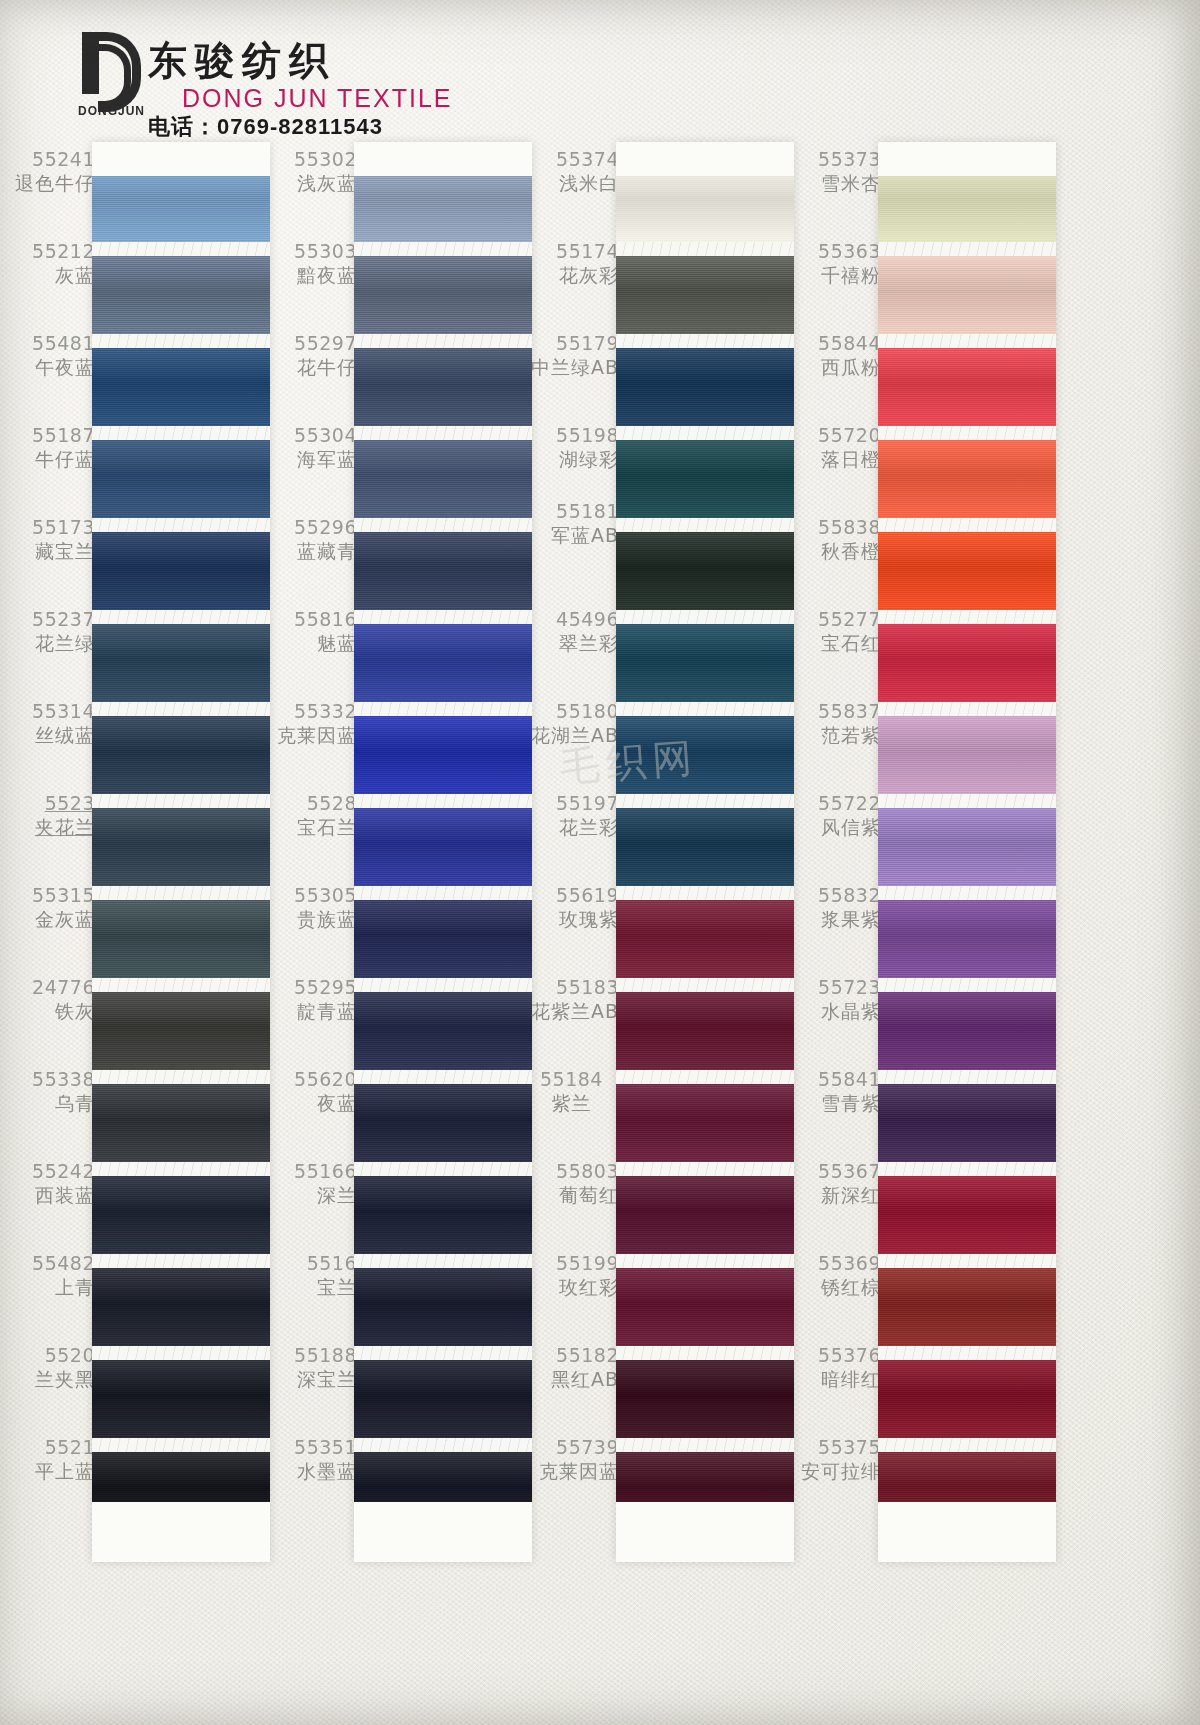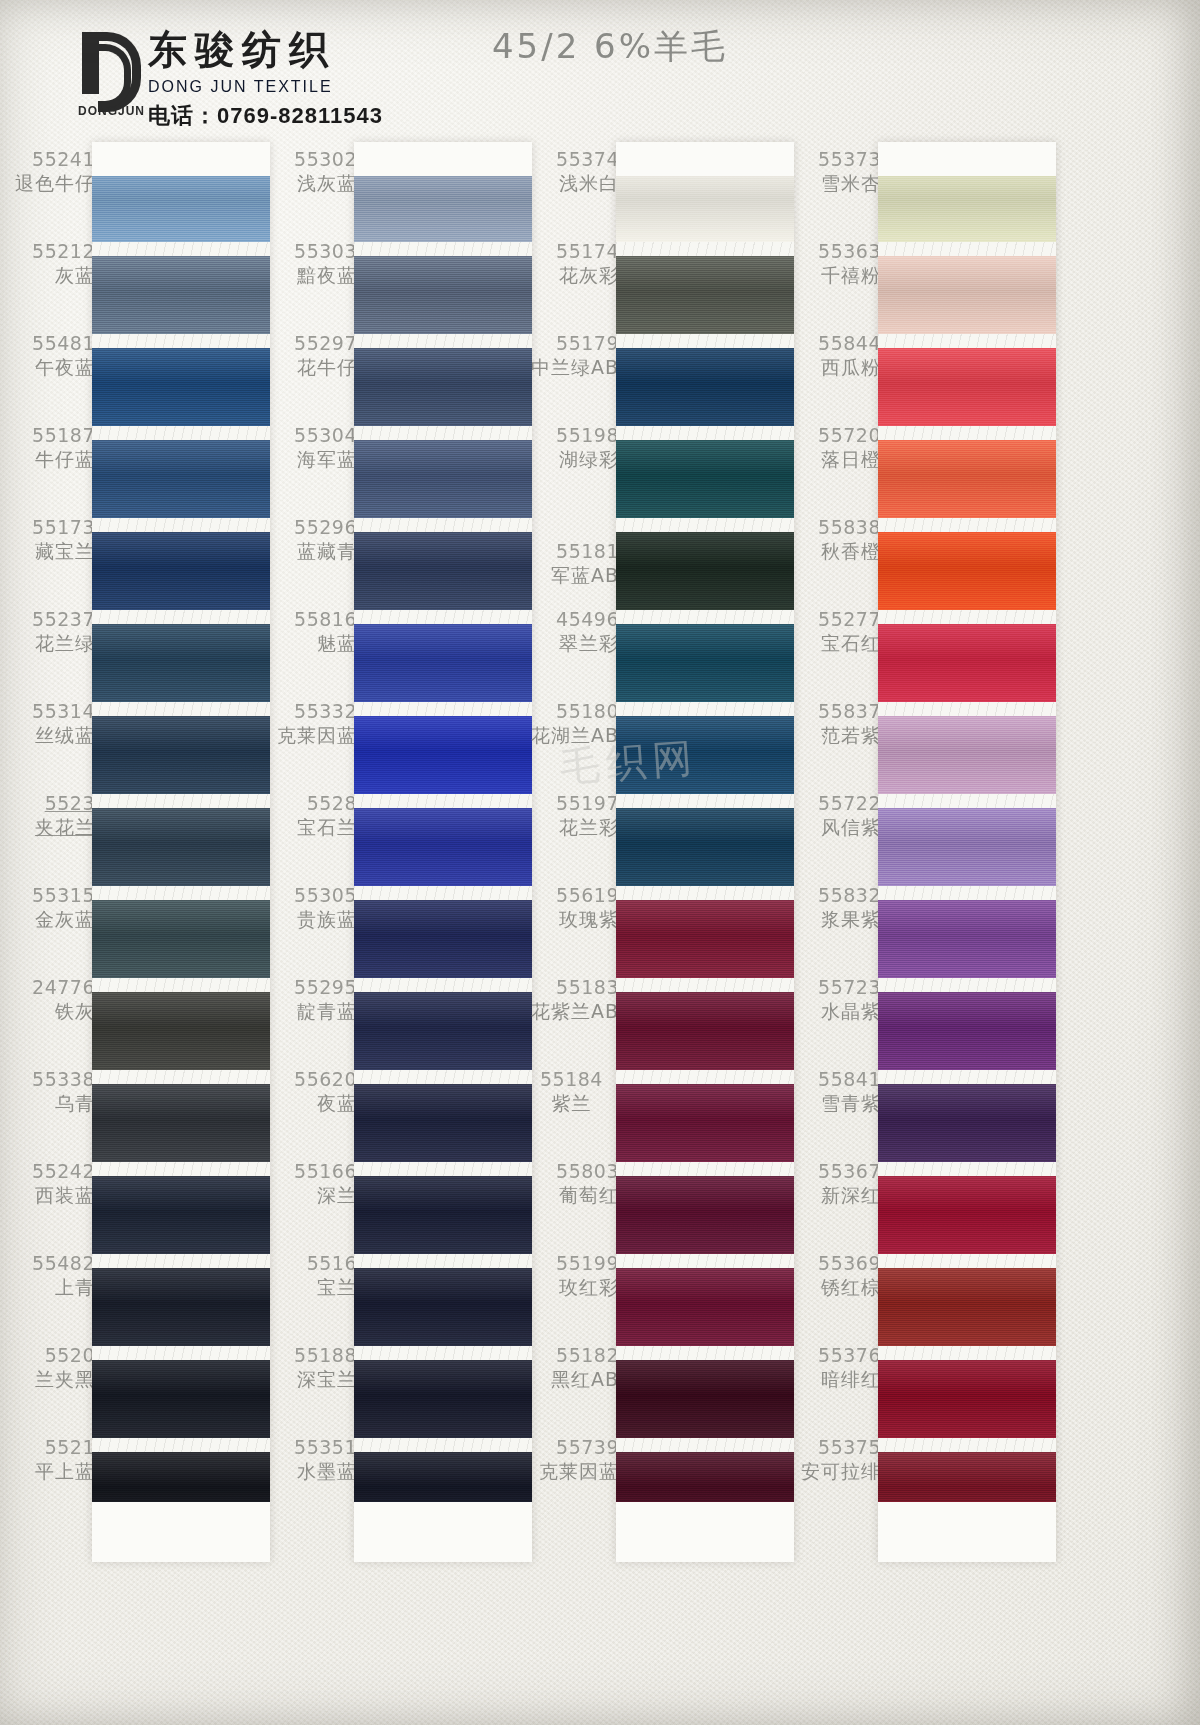--- a/index.html
+++ b/index.html
@@ -36,22 +36,22 @@
   #logo-mark{width:62px;height:72px;position:relative;margin-right:8px;}
   #logo-mark .bar{position:absolute;left:4px;top:2px;width:17px;height:62px;background:#2b2b2b;}
   #logo-mark .d1{position:absolute;left:20px;top:2px;width:34px;height:62px;
      border:9px solid #2b2b2b;border-left:none;border-radius:0 34px 34px 0;background:transparent;}
   #logo-mark .d2{position:absolute;left:20px;top:14px;width:26px;height:50px;
      border:7px solid #2b2b2b;border-left:none;border-radius:0 26px 26px 0;background:transparent;}
   #logo-word{position:absolute;left:0;top:74px;width:62px;text-align:center;
      font-size:12px;letter-spacing:1px;color:#2b2b2b;font-weight:bold;}
   #brand-text{display:flex;flex-direction:column;}
   #cn-name{font-size:39px;line-height:40px;color:#1f1f1f;font-weight:bold;letter-spacing:8px;
-     font-family:"DejaVu Sans","Liberation Sans",sans-serif;}
-  #en-name{font-size:16px;line-height:30px;color:#0f172a;letter-spacing:2px;margin-top:2px;}
+     font-family:"DejaVu Sans","Liberation Sans",sans-serif;margin-top:11px;}
+  #en-name{font-size:25px;line-height:30px;color:#be185d;letter-spacing:2px;margin-top:2px;margin-left:34px;}
   #phone{font-size:22px;line-height:26px;color:#1b1b1b;font-weight:bold;letter-spacing:1px;margin-top:1px;}
 
   #title-block{position:absolute;left:330px;top:26px;width:560px;text-align:center;}
   #card-title{font-size:34px;line-height:40px;color:#8b8c88;letter-spacing:3px;
      font-family:"DejaVu Sans","Liberation Sans",sans-serif;}
   #card-compose{font-size:19px;line-height:26px;color:#a4a49f;letter-spacing:.5px;margin-top:2px;
      font-family:"DejaVu Sans","Liberation Sans",sans-serif;}
 
   
   #board{position:absolute;left:0;top:120px;width:1200px;height:1600px;}
@@ -109,21 +109,20 @@
       <div id="logo-word">DONGJUN</div>
     </div>
     <div id="brand-text">
       <div id="cn-name">东骏纺织</div>
       <div id="en-name">DONG JUN  TEXTILE</div>
       <div id="phone">电话：0769-82811543</div>
     </div>
   </div>
 
   <div id="title-block">
-    <div id="card-title">45/2  6%羊毛</div>
   </div>
 
 </div>
 
 <div id="board">
     <div class="column col-0">
       <div class="labels">
         <div class="label" style="top: 28px;">
           <div class="code">55241</div>
           <div class="name">退色牛仔</div>
@@ -389,21 +388,21 @@
           <div class="name">花灰彩</div>
         </div>
         <div class="label" style="top: 212px;">
           <div class="code">55179</div>
           <div class="name">中兰绿AB</div>
         </div>
         <div class="label" style="top: 304px;">
           <div class="code">55198</div>
           <div class="name">湖绿彩</div>
         </div>
-        <div class="label" style="top: 420px;">
+        <div class="label" style="top: 380px;">
           <div class="code">55181</div>
           <div class="name">军蓝AB</div>
         </div>
         <div class="label" style="top: 488px;">
           <div class="code">45496</div>
           <div class="name">翠兰彩</div>
         </div>
         <div class="label" style="top: 580px;">
           <div class="code">55180</div>
           <div class="name">花湖兰AB</div>

